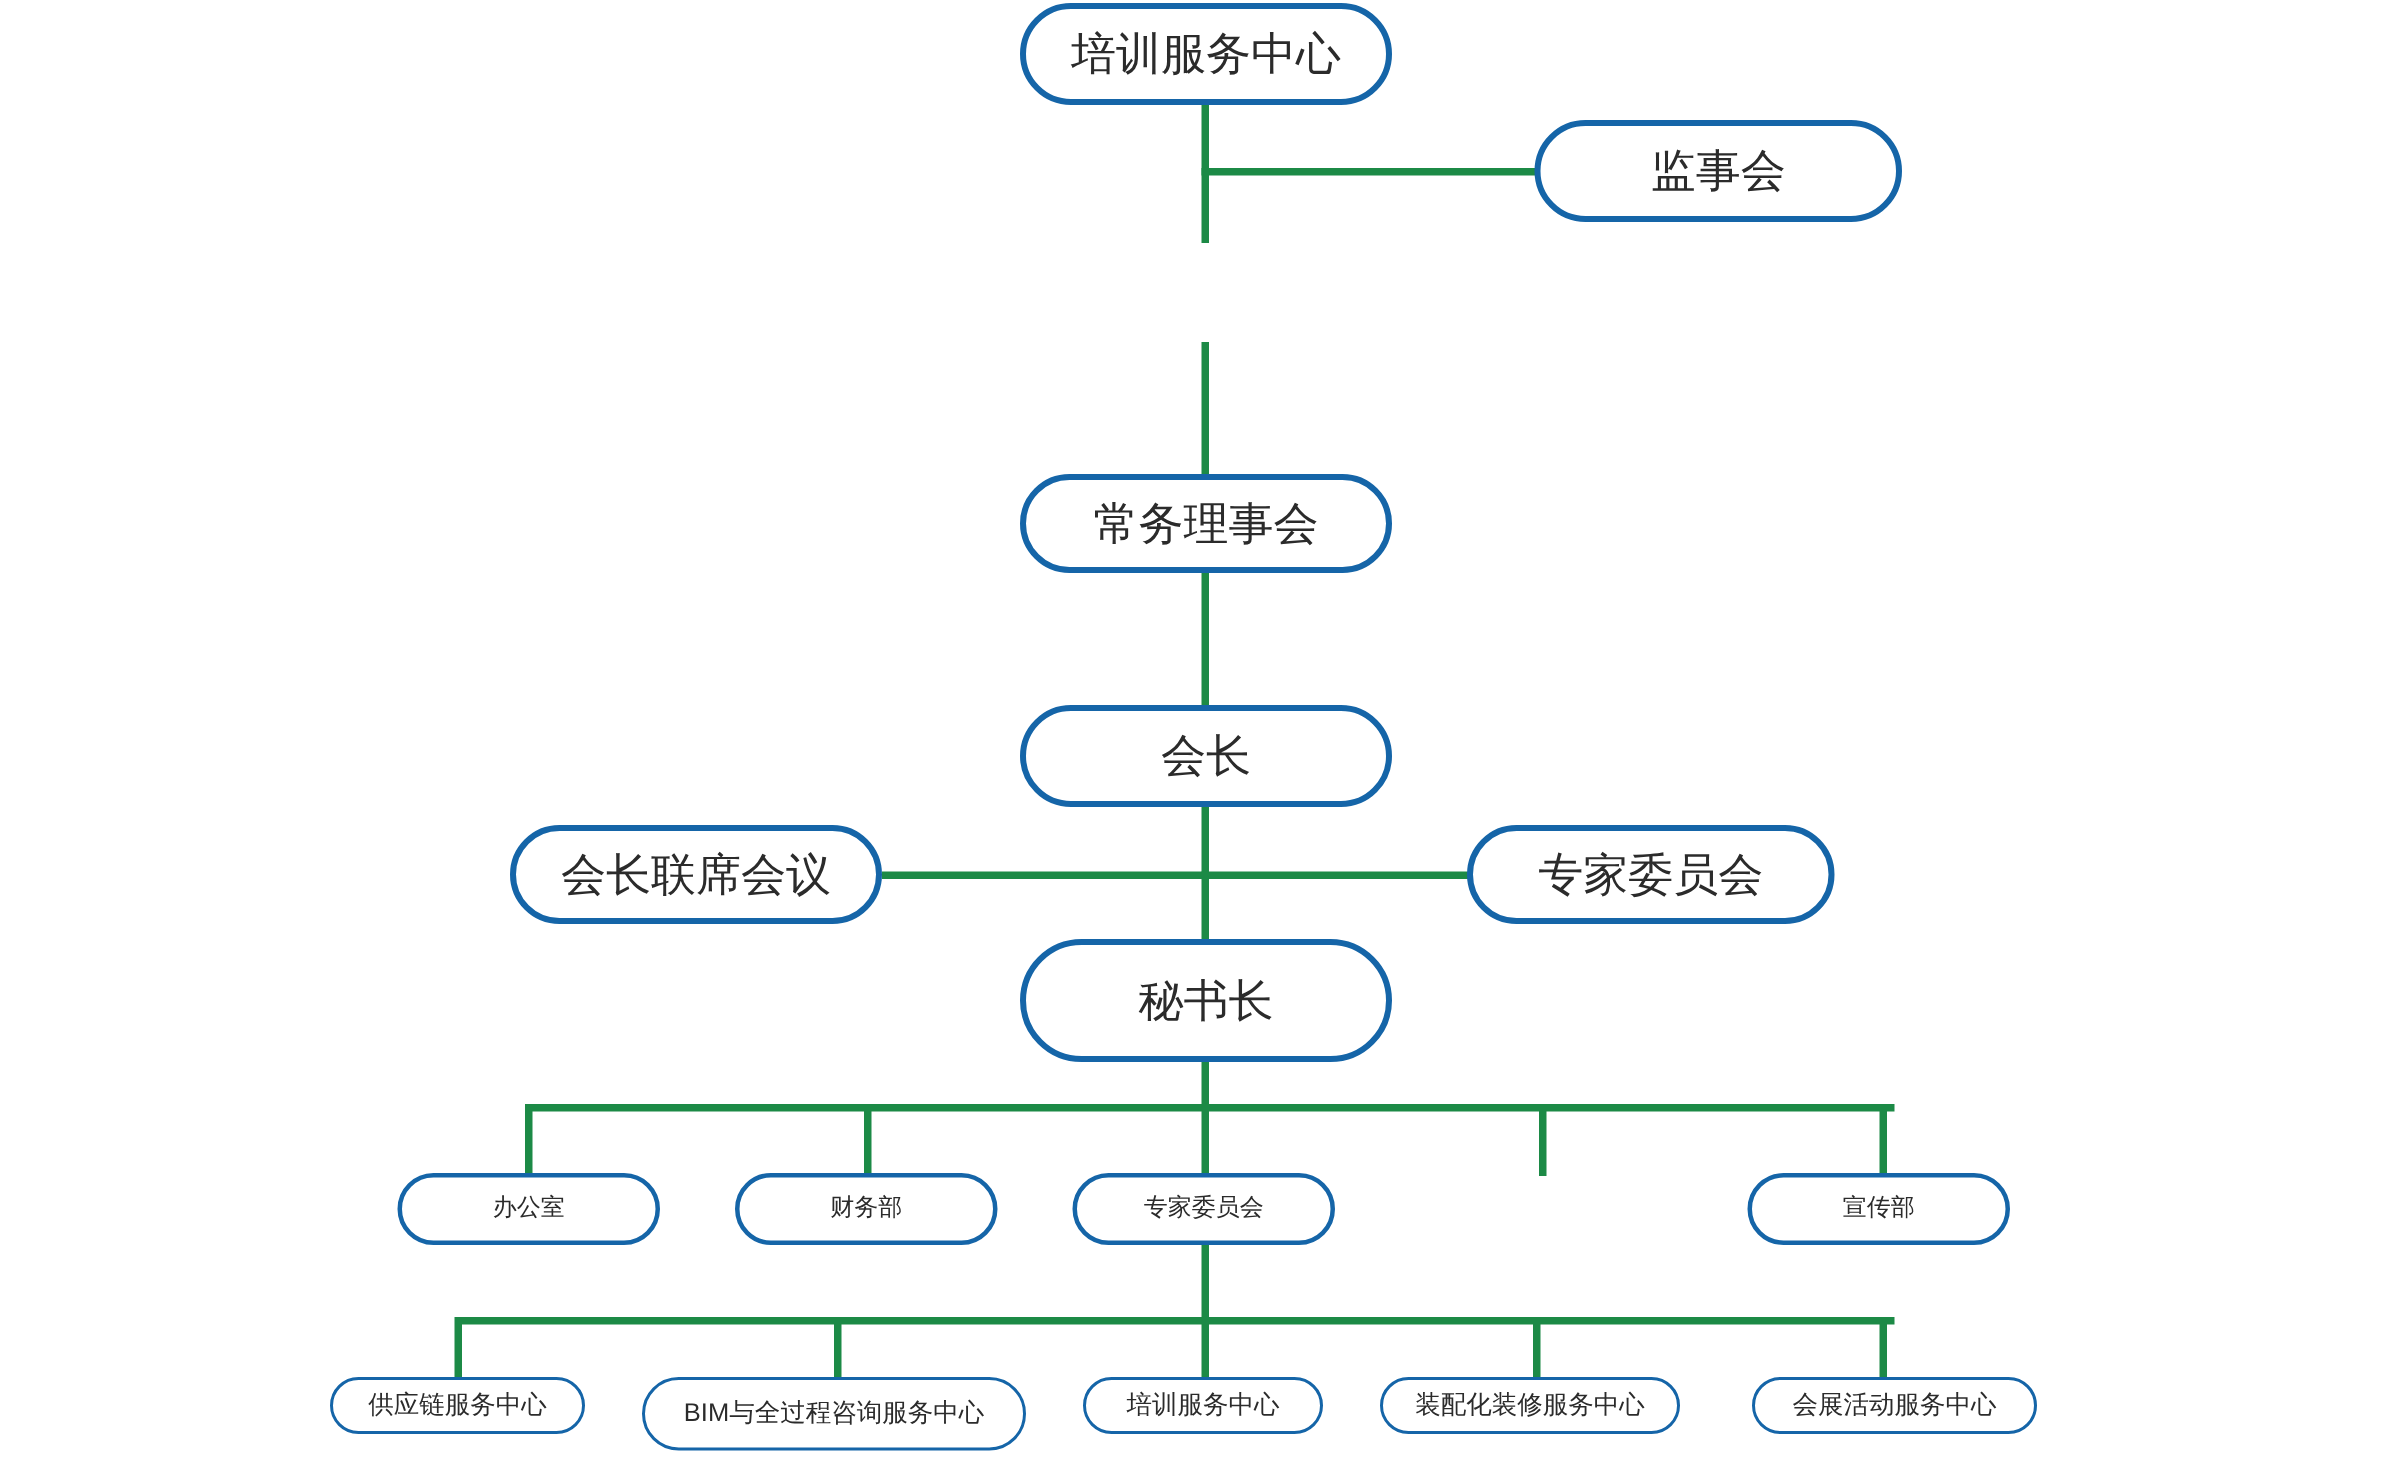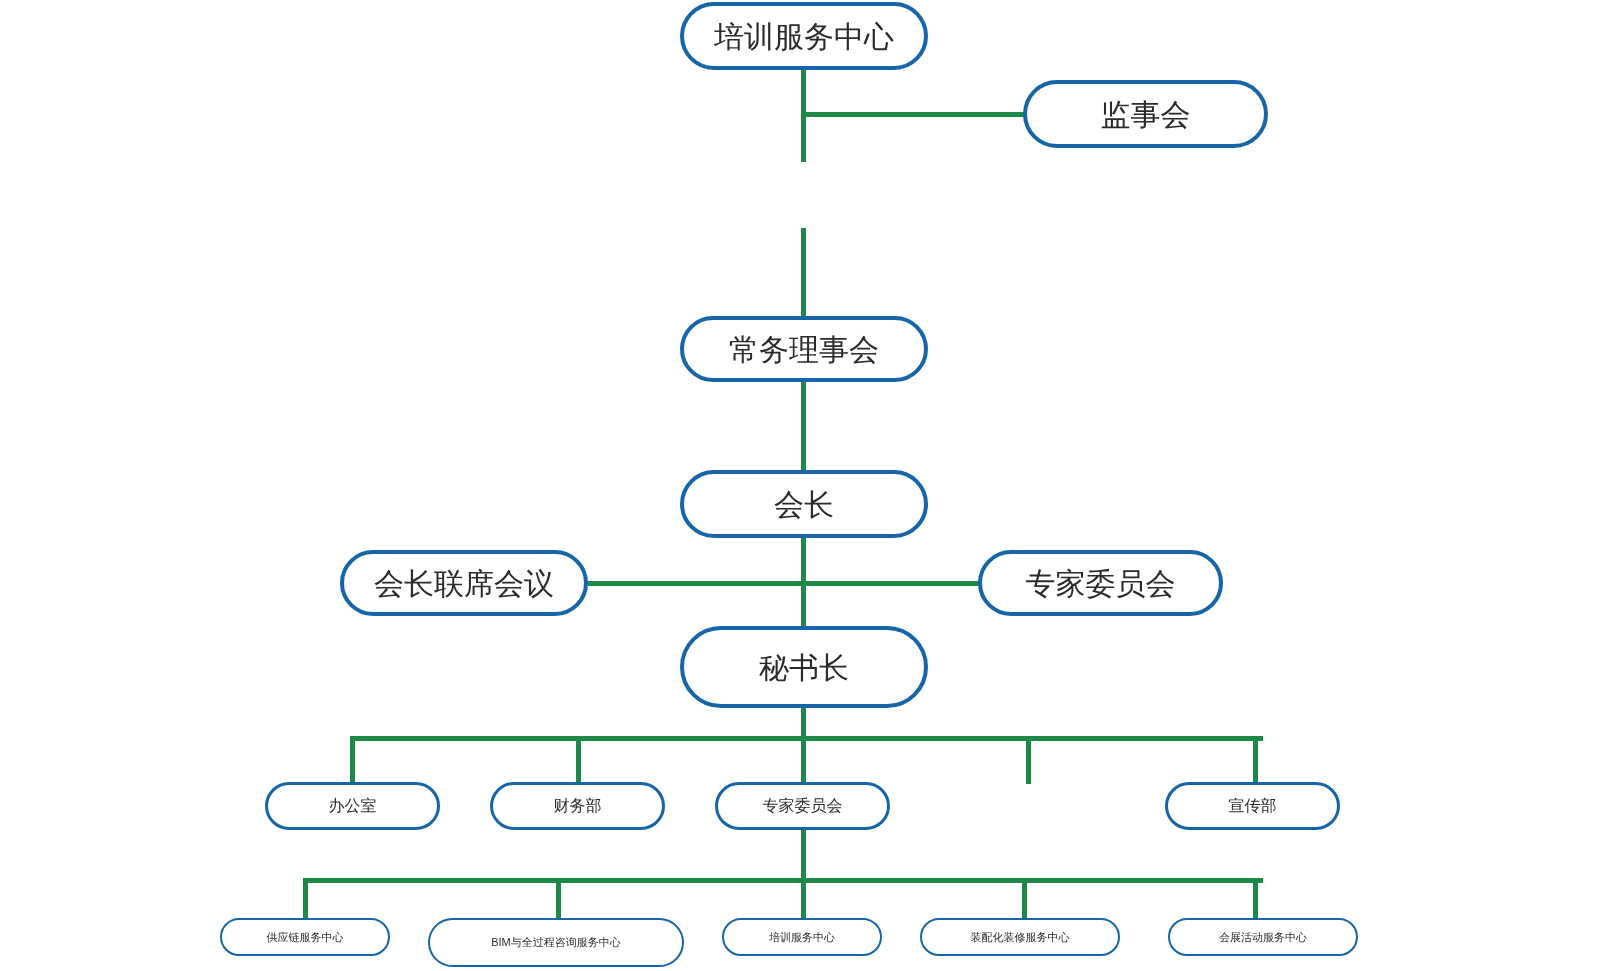--- a/index.html
+++ b/index.html
@@ -35,21 +35,21 @@
     align-items: center;
     justify-content: center;
     color: #2b2b2b;
     text-align: center;
     line-height: 1.1;
     white-space: nowrap;
     z-index: 5;
   }
   .node.lvl-1 { font-size: 30px; border-width: 4px; }
   .node.dept  { font-size: 16px; border-width: 3px; border-radius: 999px; }
-  .node.svc   { font-size: 11px; border-width: 2.5px; border-radius: 999px; }
+  .node.svc   { font-size: 17px; border-width: 2.5px; border-radius: 999px; }
 </style>
 </head>
 <body>
 
 <div id="canvas">
 
   <div class="conn conn-v" style="left:801px; top:70px; height:92px;"></div>
 
   <div class="conn conn-h" style="left:801px; top:112px; width:224px;"></div>
 

